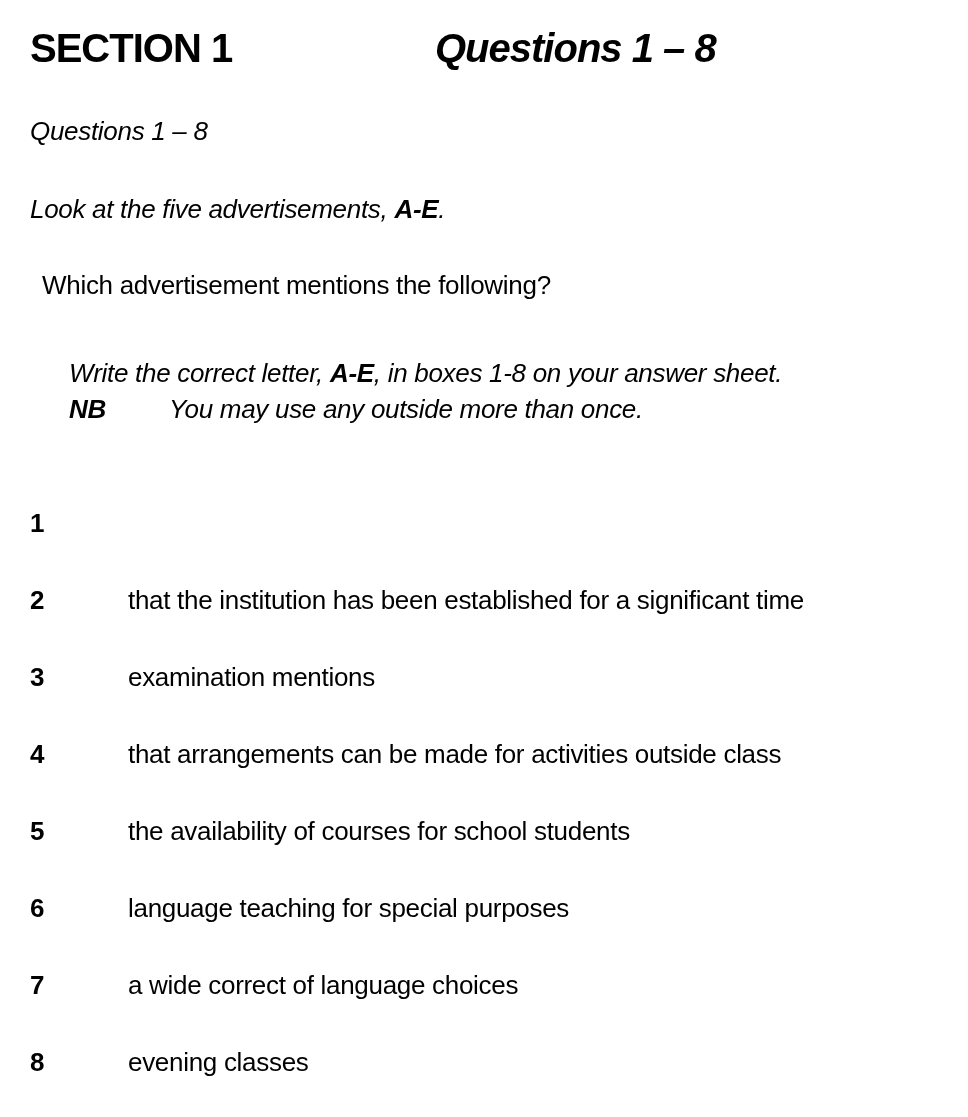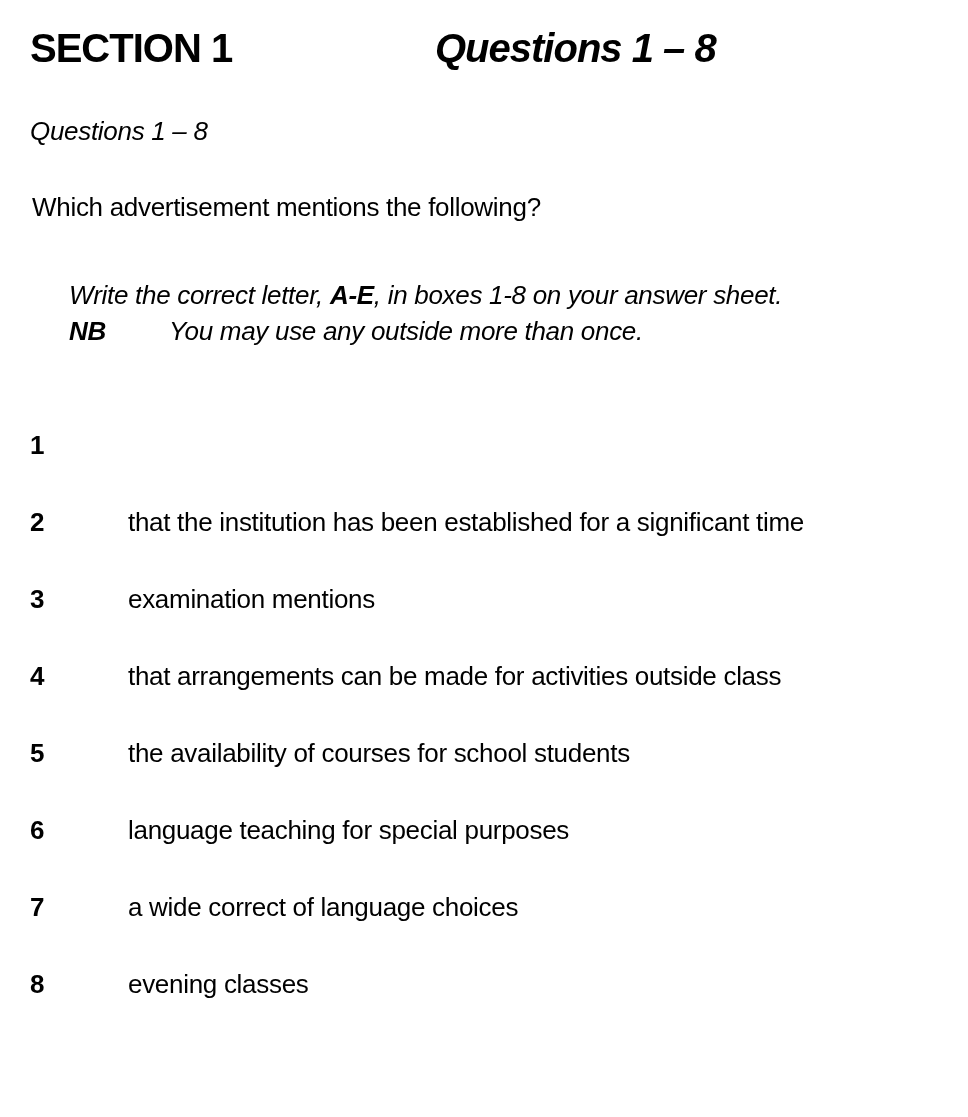--- a/index.html
+++ b/index.html
@@ -30,41 +30,42 @@
   .questions-title {
     position: absolute;
     left: 405px; 
     top: 0;
     font-style: italic;
   }
   .it { font-style: italic; margin-left: 39px; }
   .bi { font-weight: bold; }
   .q-range   { margin: 46px 0 0 0; }
   .look-line { margin: 48px 0 0 0; }
-  .which-line{ margin: 46px 0 0 2px; }
+  .which-line{ margin: 46px 0 0 12px; }
   .write-block { margin: 55px 0 0 0; line-height: 36px; }
   .nb-row { display: flex; }
   .nb-label { width: 100px; flex: 0 0 100px; }
   .questions-list { margin-top: 81px; }
   .question-row { display: flex; margin-bottom: 47px; }
   .q-num { width: 98px; flex: 0 0 98px; font-weight: bold; }
   .q-text { flex: 1; }
 </style>
 </head>
 <body>
 
 <div class="page">
 
   <div class="header-row">
     <span class="section-title">SECTION 1</span>
     <span class="questions-title">Questions 1 – 8</span>
   </div>
 
   <div class="q-range it">Questions 1 – 8</div>
 
+  <div class="look-line it"><span>Look at the five advertisements, </span><span class="bi">A-E</span><span>.</span></div>
 
   <div class="which-line">Which advertisement mentions the following?</div>
 
   <div class="write-block">
     <div class="it"><span>Write the correct letter, </span><span class="bi">A-E</span><span>, in boxes 1-8 on your answer sheet.</span></div>
     <div class="nb-row it">
       <span class="nb-label bi">NB</span>
       <span>You may use any outside more than once.</span>
     </div>
   </div>

